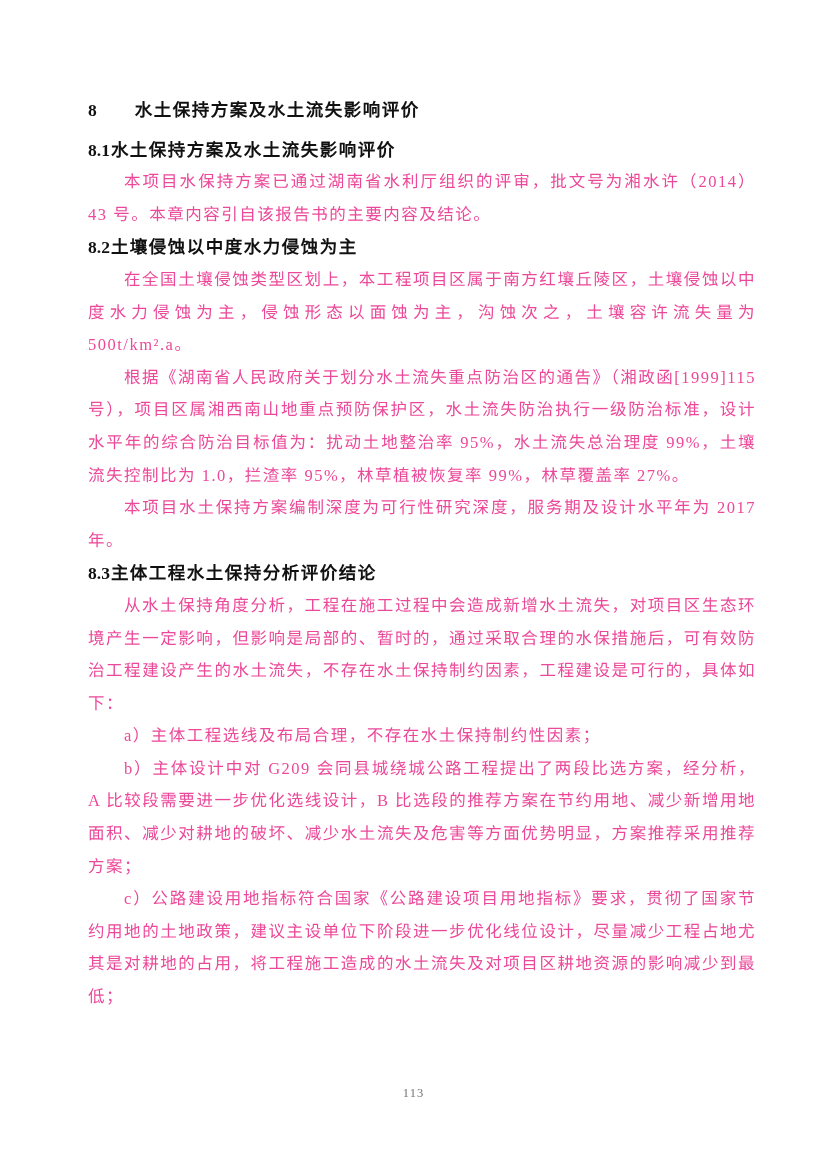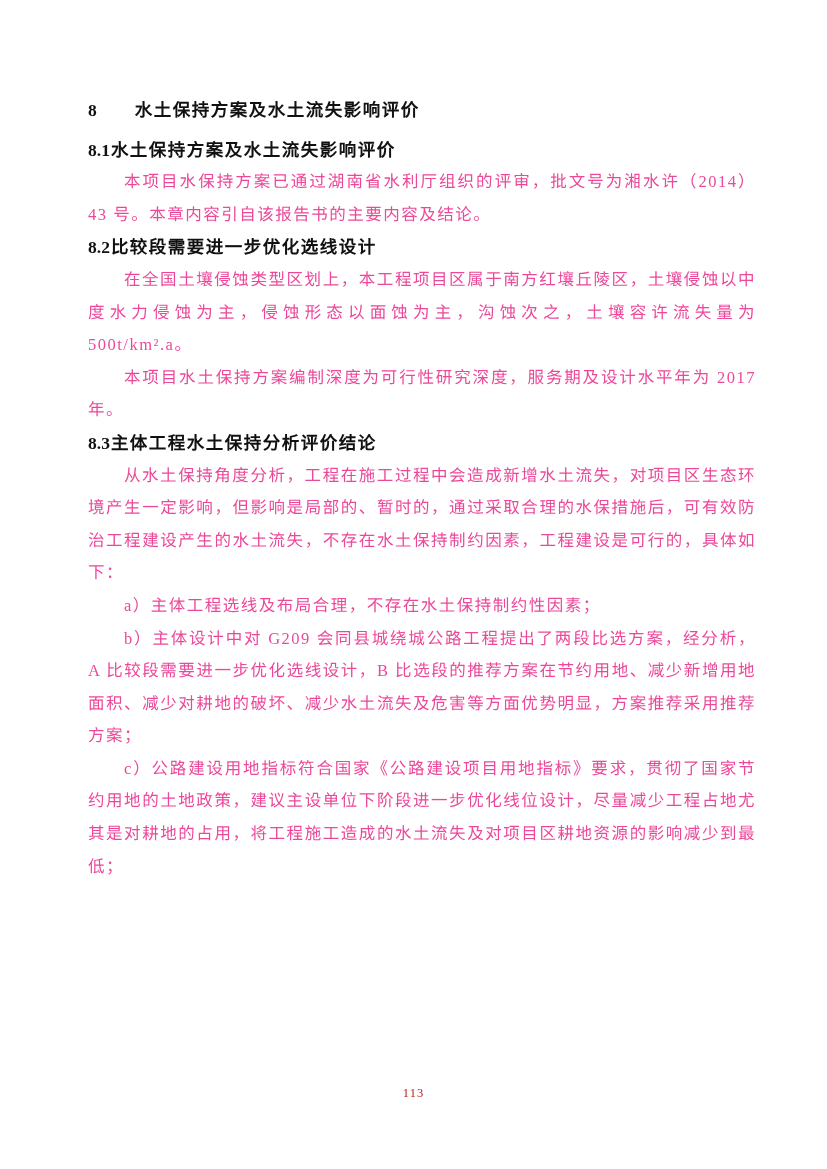--- a/index.html
+++ b/index.html
@@ -51,44 +51,45 @@
   }
   .footer {
     position: absolute;
     left: 0;
     right: 0;
     top: 1086px;
     text-align: center;
     font-family: "Liberation Serif", "DejaVu Serif", serif;
     font-size: 12.5px;
     letter-spacing: 1px;
-    color: #b91c1c;
+    color: #737373;
   }
 </style>
 </head>
 <body>
 
 <div class="page">
   <div class="content">
 
     <div class="h1">
       <span class="num">8</span><span>水土保持方案及水土流失影响评价</span>
     </div>
 
     <div class="h2">
       <span class="num">8.1</span><span>水土保持方案及水土流失影响评价</span>
     </div>
 
     <p class="para">本项目水保持方案已通过湖南省水利厅组织的评审，批文号为湘水许（2014）43 号。本章内容引自该报告书的主要内容及结论。</p>
 
     <div class="h2">
-      <span class="num">8.2</span><span>比较段需要进一步优化选线设计</span>
+      <span class="num">8.2</span><span>土壤侵蚀以中度水力侵蚀为主</span>
     </div>
 
     <p class="para">在全国土壤侵蚀类型区划上，本工程项目区属于南方红壤丘陵区，土壤侵蚀以中度水力侵蚀为主，侵蚀形态以面蚀为主，沟蚀次之，土壤容许流失量为 500t/km².a。</p>
+    <p class="para">根据《湖南省人民政府关于划分水土流失重点防治区的通告》（湘政函[1999]115 号），项目区属湘西南山地重点预防保护区，水土流失防治执行一级防治标准，设计水平年的综合防治目标值为：扰动土地整治率 95%，水土流失总治理度 99%，土壤流失控制比为 1.0，拦渣率 95%，林草植被恢复率 99%，林草覆盖率 27%。</p>
     <p class="para">本项目水土保持方案编制深度为可行性研究深度，服务期及设计水平年为 2017 年。</p>
 
     <div class="h2">
       <span class="num">8.3</span><span>主体工程水土保持分析评价结论</span>
     </div>
 
     <p class="para">从水土保持角度分析，工程在施工过程中会造成新增水土流失，对项目区生态环境产生一定影响，但影响是局部的、暂时的，通过采取合理的水保措施后，可有效防治工程建设产生的水土流失，不存在水土保持制约因素，工程建设是可行的，具体如下：</p>
     <p class="para">a）主体工程选线及布局合理，不存在水土保持制约性因素；</p>
     <p class="para">b）主体设计中对 G209 会同县城绕城公路工程提出了两段比选方案，经分析，A 比较段需要进一步优化选线设计，B 比选段的推荐方案在节约用地、减少新增用地面积、减少对耕地的破坏、减少水土流失及危害等方面优势明显，方案推荐采用推荐方案；</p>
     <p class="para">c）公路建设用地指标符合国家《公路建设项目用地指标》要求，贯彻了国家节约用地的土地政策，建议主设单位下阶段进一步优化线位设计，尽量减少工程占地尤其是对耕地的占用，将工程施工造成的水土流失及对项目区耕地资源的影响减少到最低；</p>

